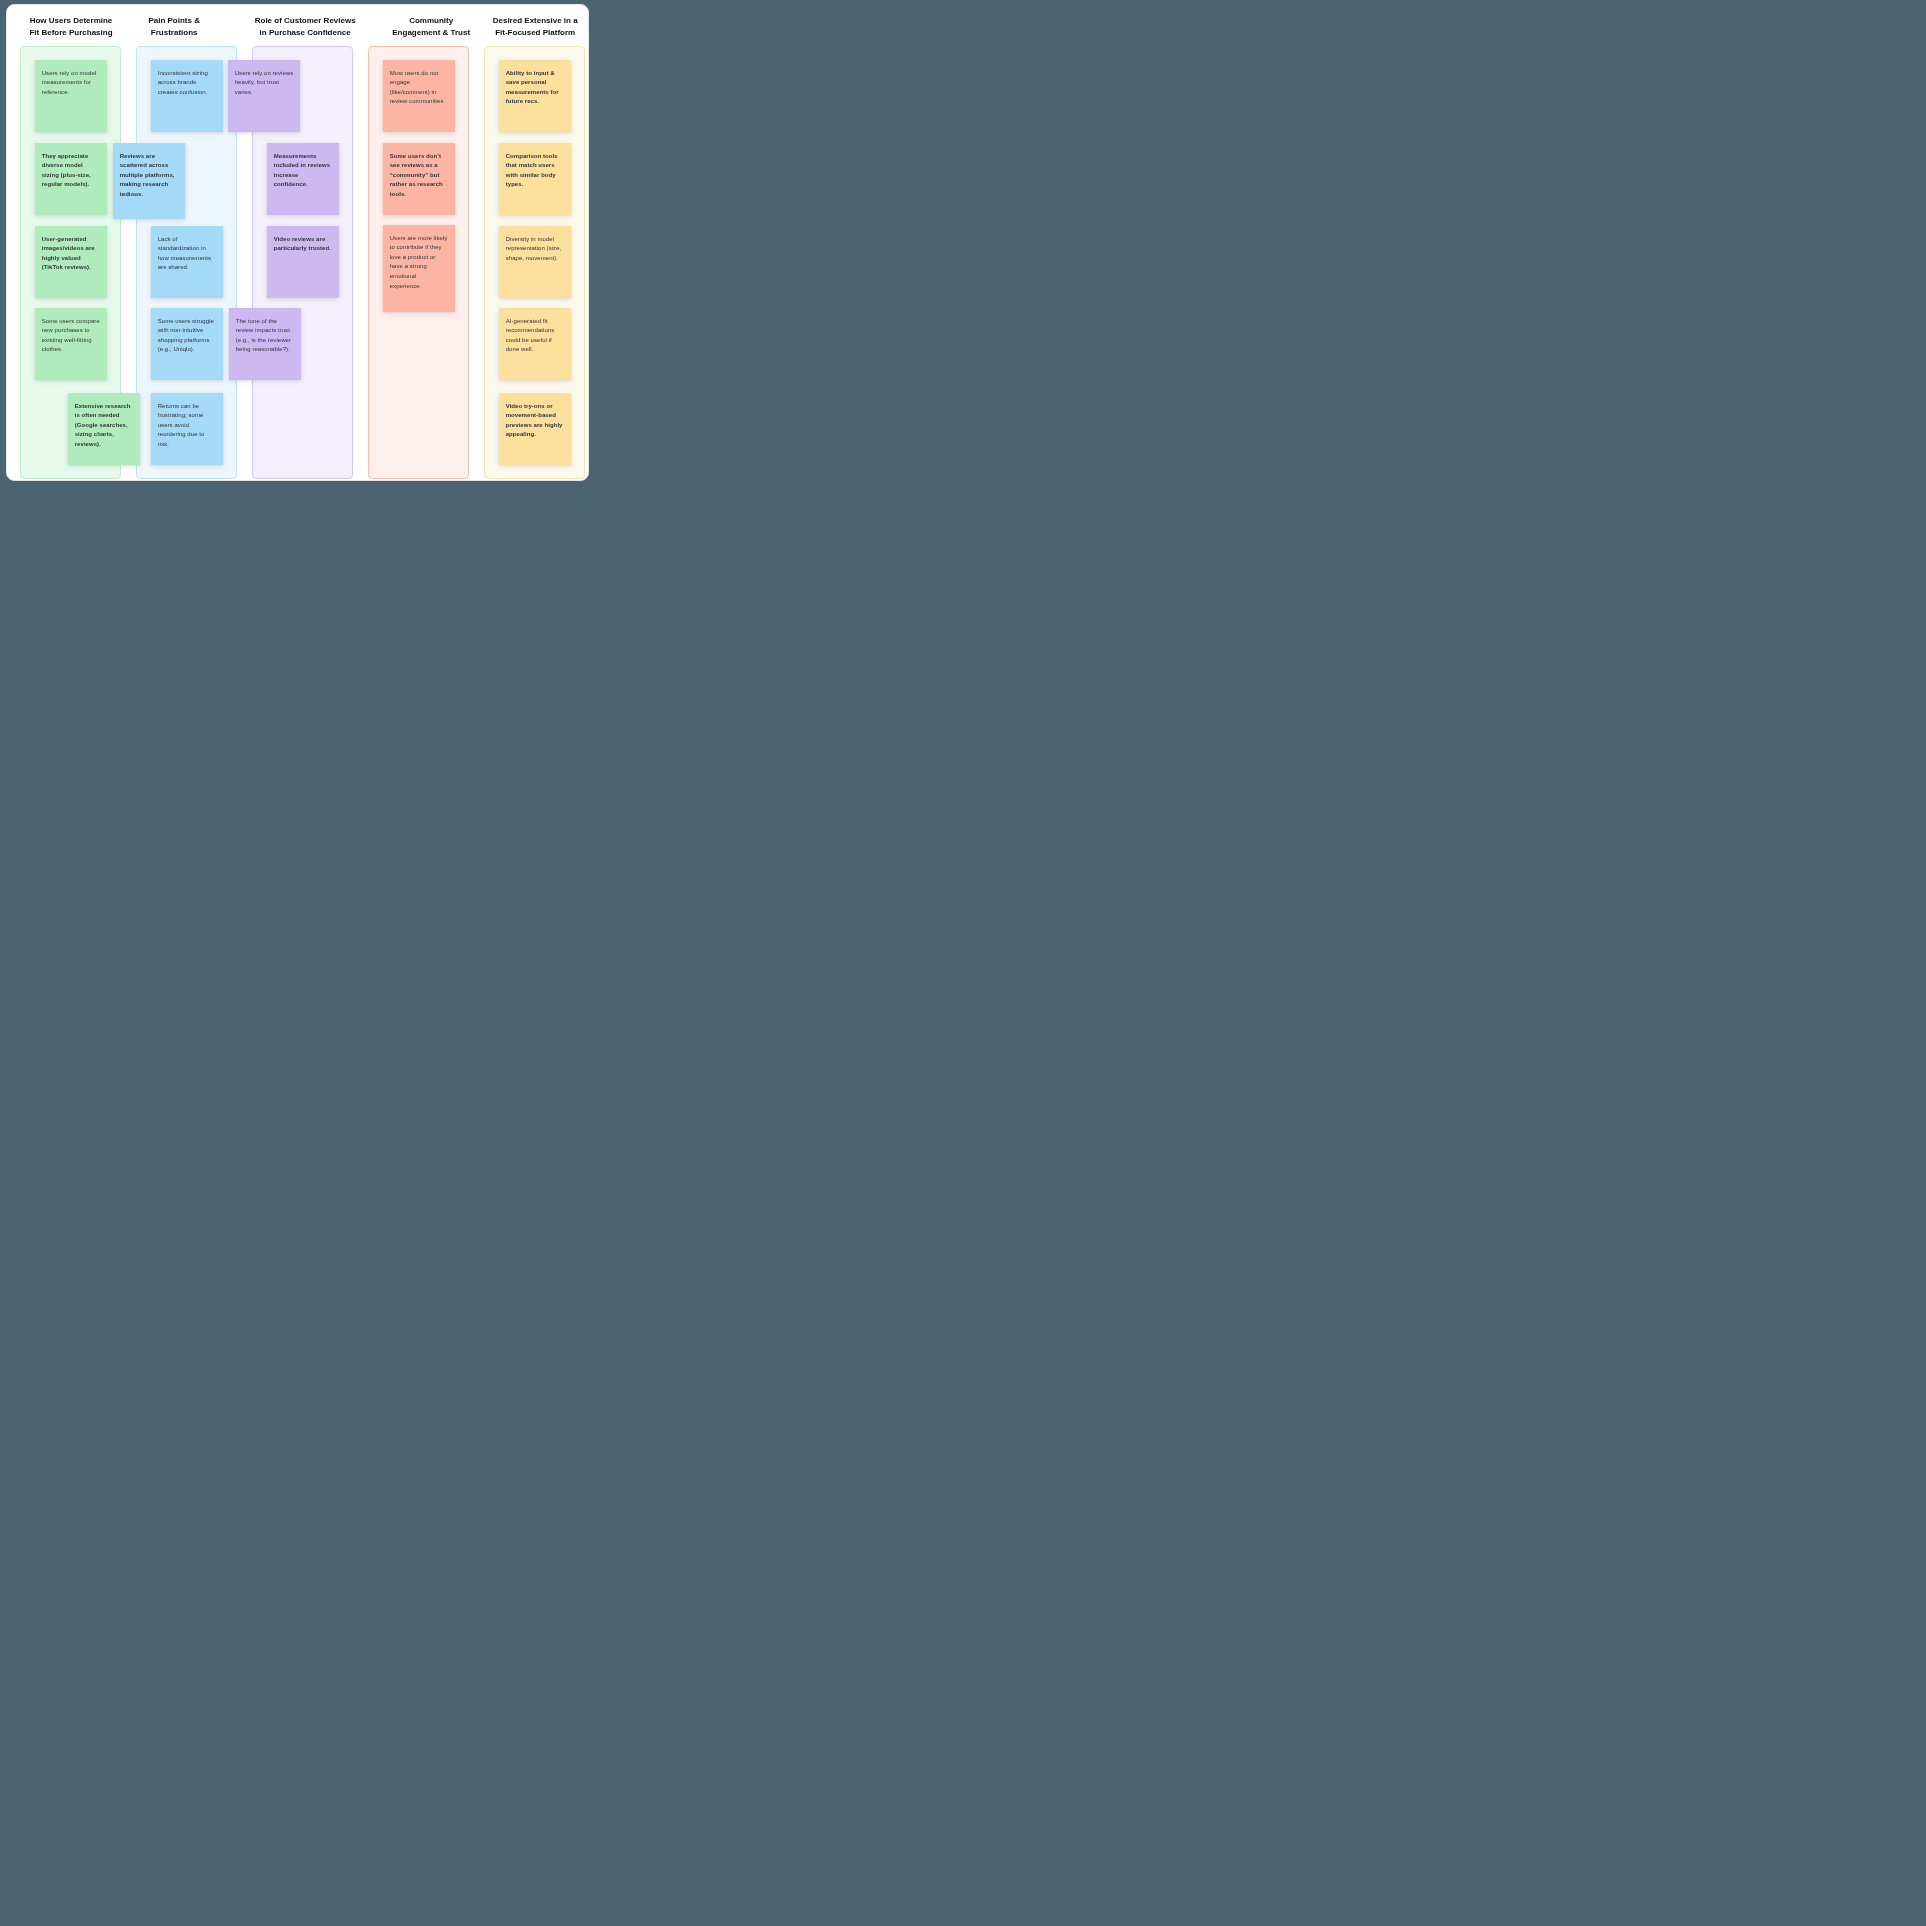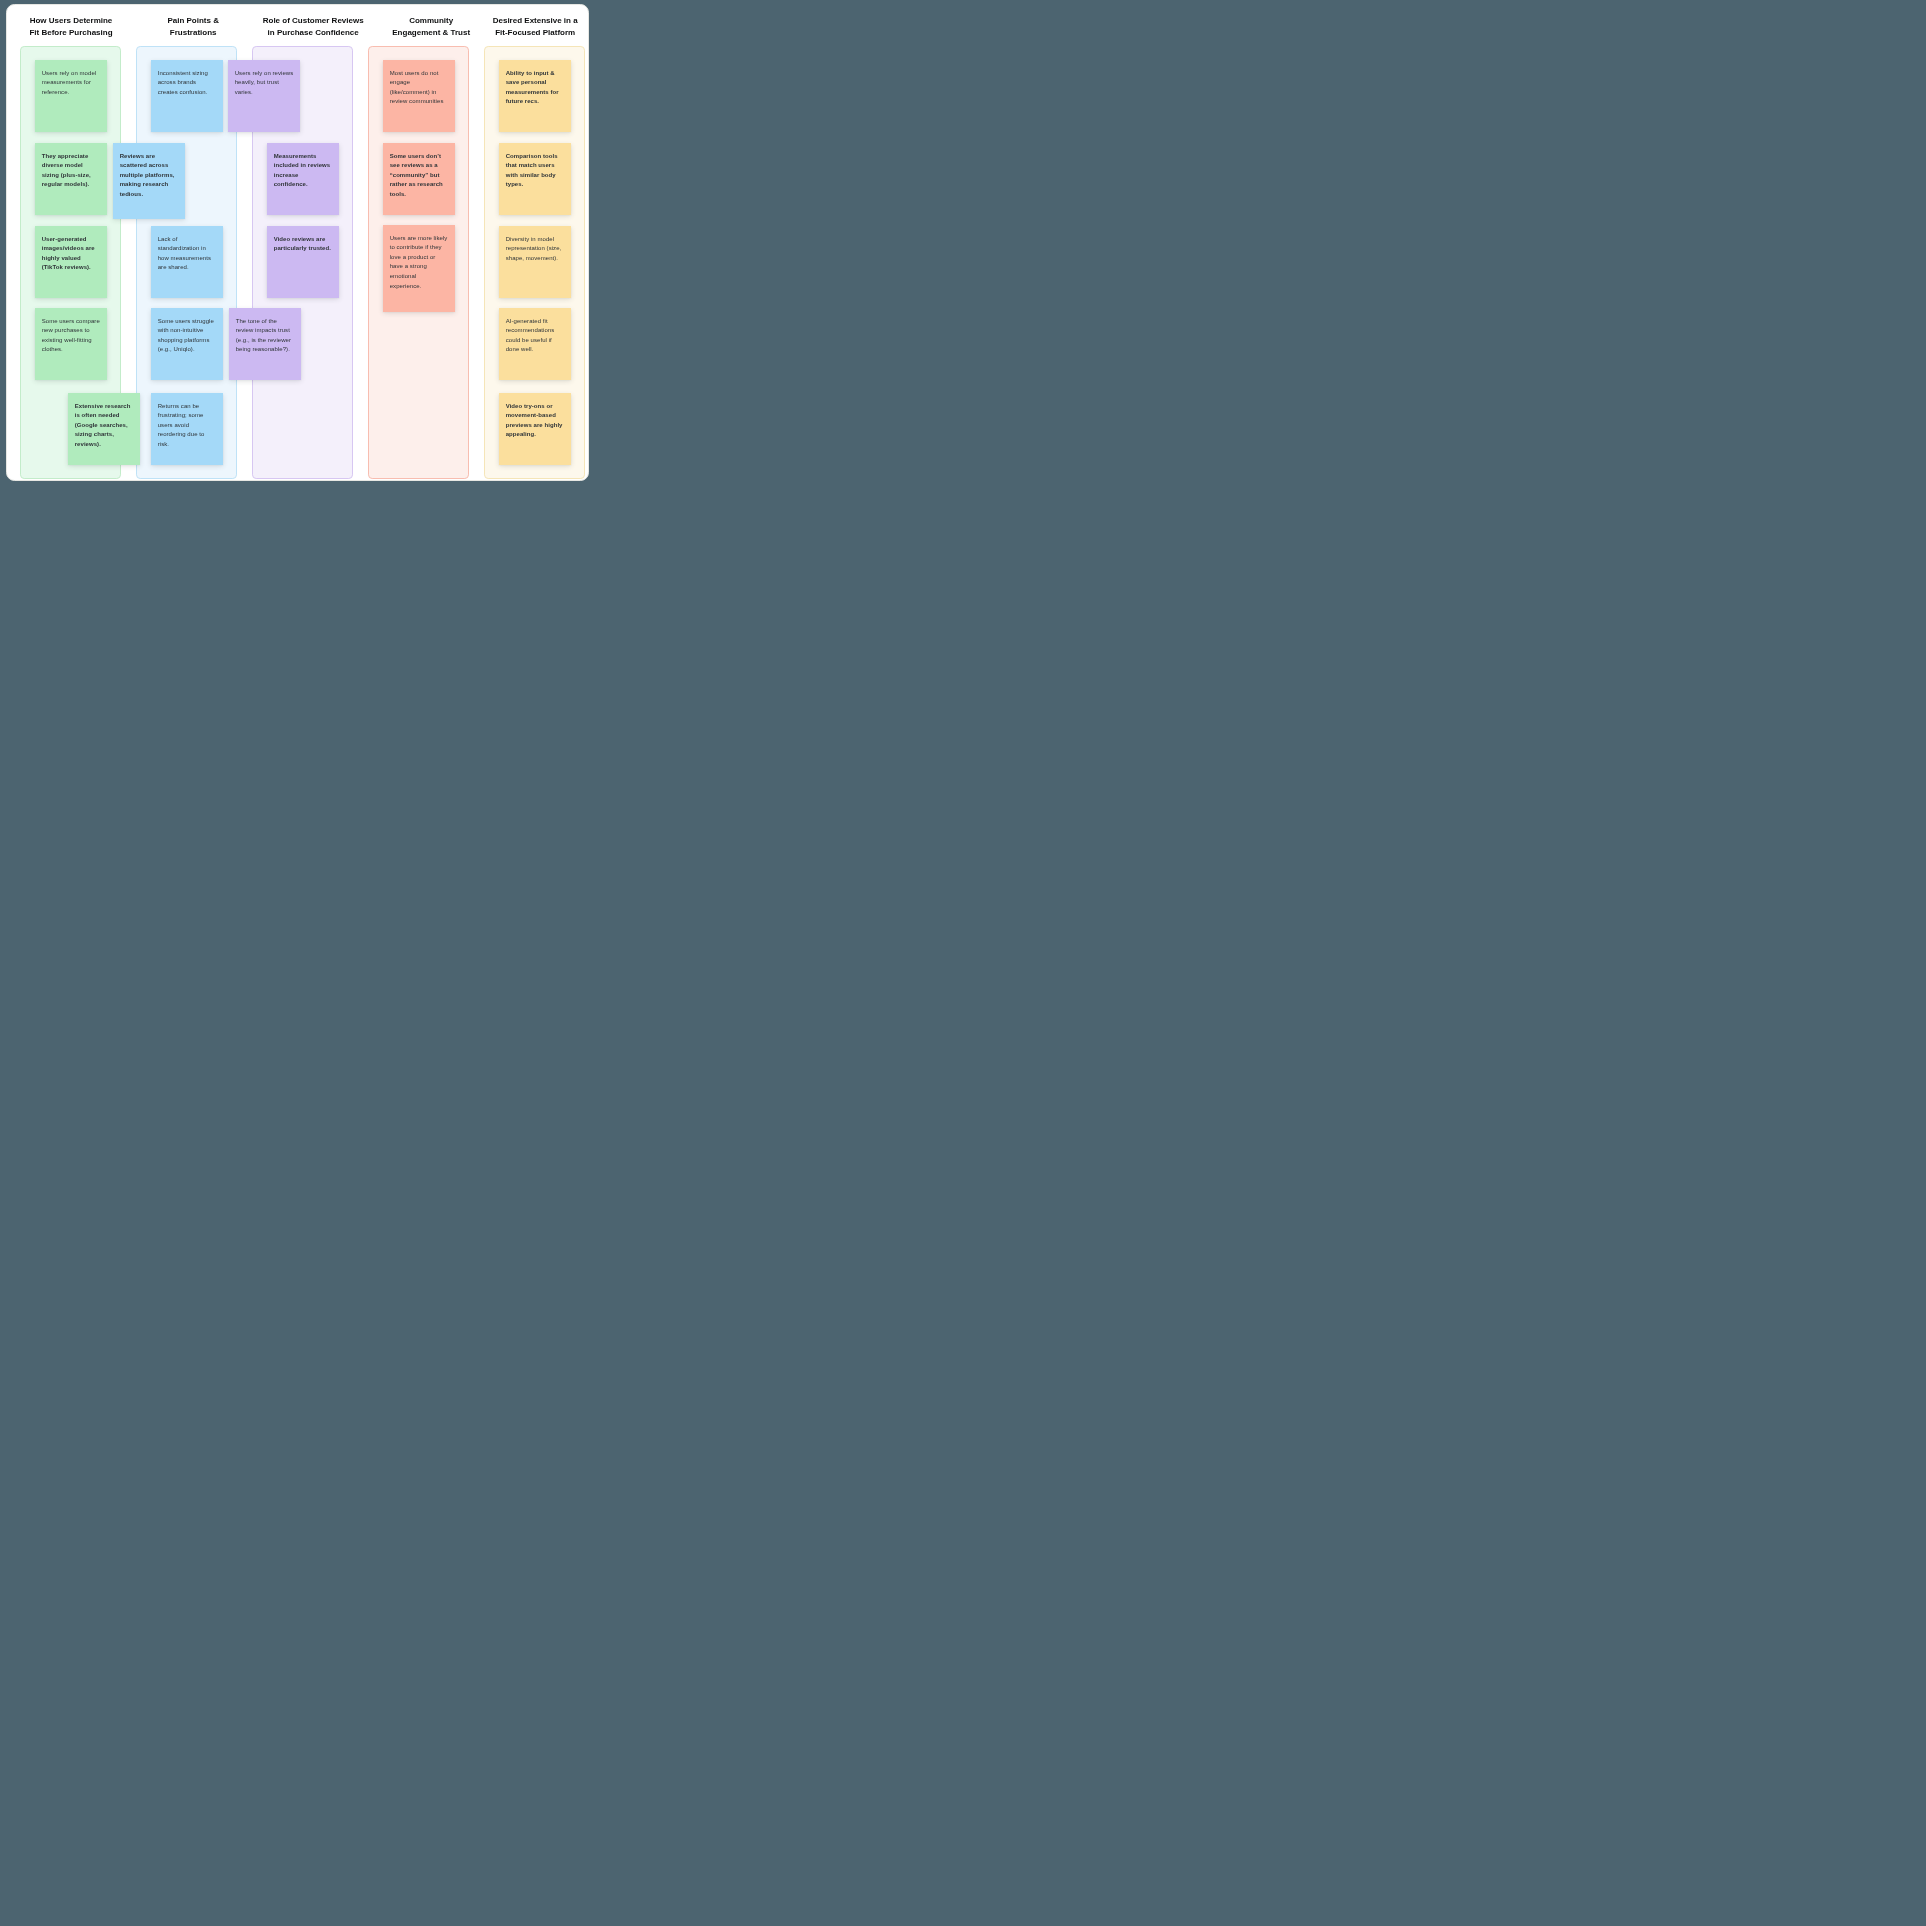--- a/index.html
+++ b/index.html
@@ -58,23 +58,23 @@
   .note.n-yellow{background:var(--yellow-note);}
 </style>
 </head>
 <body>
 
 <div class="stage">
   <div class="card">
 
     <div class="col-header" style="left:5.8px">How Users Determine
 Fit Before Purchasing</div>
-    <div class="col-header" style="left:128px">Pain Points &amp;
+    <div class="col-header" style="left:109px">Pain Points &amp;
 Frustrations</div>
-    <div class="col-header" style="left:248px">Role of Customer Reviews
+    <div class="col-header" style="left:240px">Role of Customer Reviews
 in Purchase Confidence</div>
     <div class="col-header" style="left:366px">Community
 Engagement &amp; Trust</div>
     <div class="col-header" style="left:470px">Desired Extensive in a
 Fit-Focused Platform</div>
 
     <div class="section c-green" style="left:13px"></div>
     <div class="section c-blue" style="left:129px"></div>
     <div class="section c-purple" style="left:245px"></div>
     <div class="section c-pink" style="left:361px"></div>

